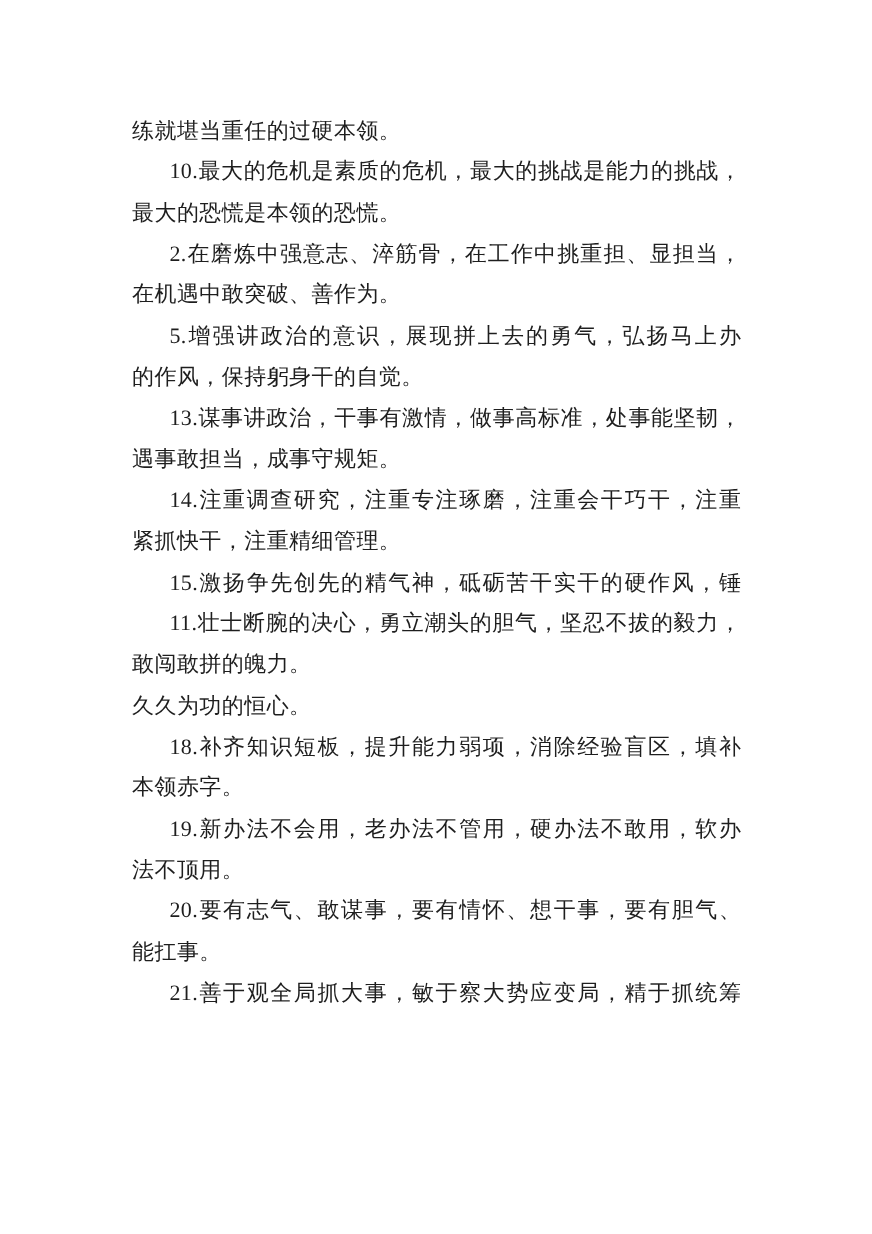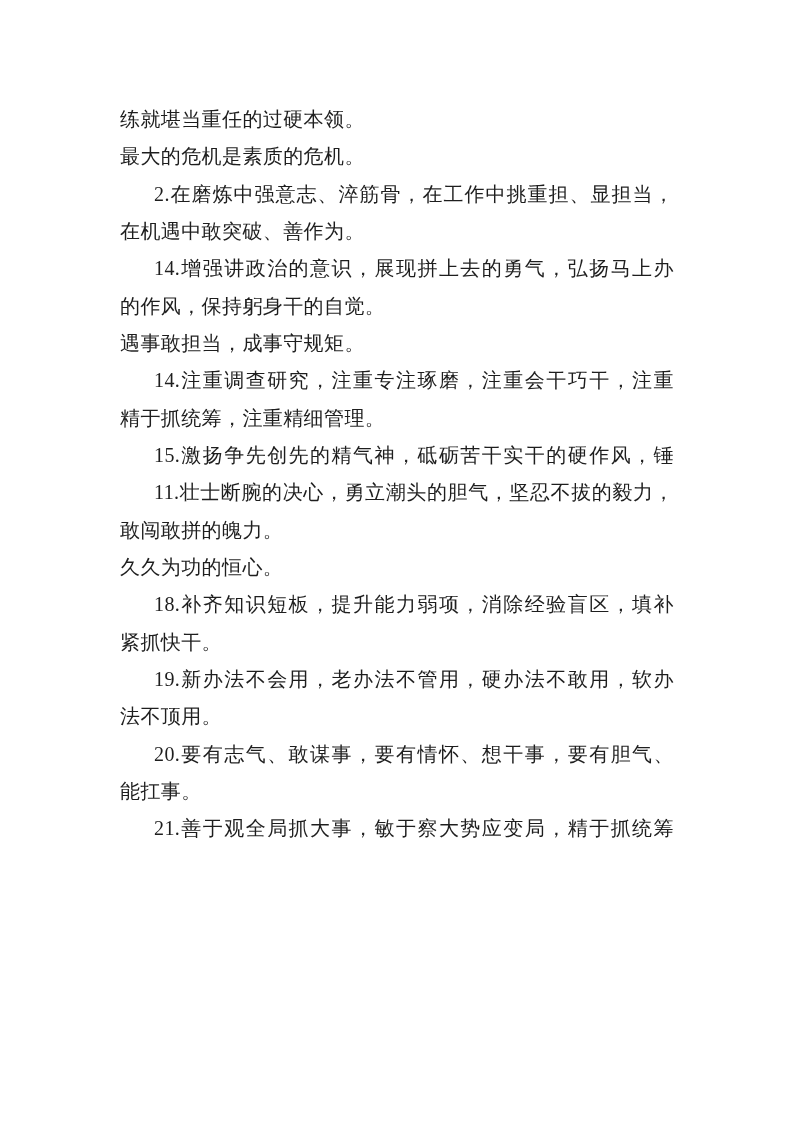--- a/index.html
+++ b/index.html
@@ -42,33 +42,35 @@
   .ln.full {
     text-align-last: justify;
   }
 </style>
 </head>
 <body>
 
 <div class="page">
   <div class="text-block">
     <div class="ln">练就堪当重任的过硬本领。</div>
-    <div class="ln">最大的危机是素质的危机。</div>
+    <div class="ln ind full">10.最大的危机是素质的危机，最大的挑战是能力的挑战，</div>
+    <div class="ln">最大的恐慌是本领的恐慌。</div>
     <div class="ln ind full">2.在磨炼中强意志、淬筋骨，在工作中挑重担、显担当，</div>
     <div class="ln">在机遇中敢突破、善作为。</div>
-    <div class="ln ind full">14.增强讲政治的意识，展现拼上去的勇气，弘扬马上办</div>
+    <div class="ln ind full">5.增强讲政治的意识，展现拼上去的勇气，弘扬马上办</div>
     <div class="ln">的作风，保持躬身干的自觉。</div>
+    <div class="ln ind full">13.谋事讲政治，干事有激情，做事高标准，处事能坚韧，</div>
     <div class="ln">遇事敢担当，成事守规矩。</div>
     <div class="ln ind full">14.注重调查研究，注重专注琢磨，注重会干巧干，注重</div>
-    <div class="ln">精于抓统筹，注重精细管理。</div>
+    <div class="ln">紧抓快干，注重精细管理。</div>
     <div class="ln ind full">15.激扬争先创先的精气神，砥砺苦干实干的硬作风，锤</div>
     <div class="ln ind full">11.壮士断腕的决心，勇立潮头的胆气，坚忍不拔的毅力，</div>
     <div class="ln">敢闯敢拼的魄力。</div>
     <div class="ln">久久为功的恒心。</div>
     <div class="ln ind full">18.补齐知识短板，提升能力弱项，消除经验盲区，填补</div>
-    <div class="ln">紧抓快干。</div>
+    <div class="ln">本领赤字。</div>
     <div class="ln ind full">19.新办法不会用，老办法不管用，硬办法不敢用，软办</div>
     <div class="ln">法不顶用。</div>
     <div class="ln ind full">20.要有志气、敢谋事，要有情怀、想干事，要有胆气、</div>
     <div class="ln">能扛事。</div>
     <div class="ln ind full">21.善于观全局抓大事，敏于察大势应变局，精于抓统筹</div>
   </div>
 </div>
 
 </body></html>

